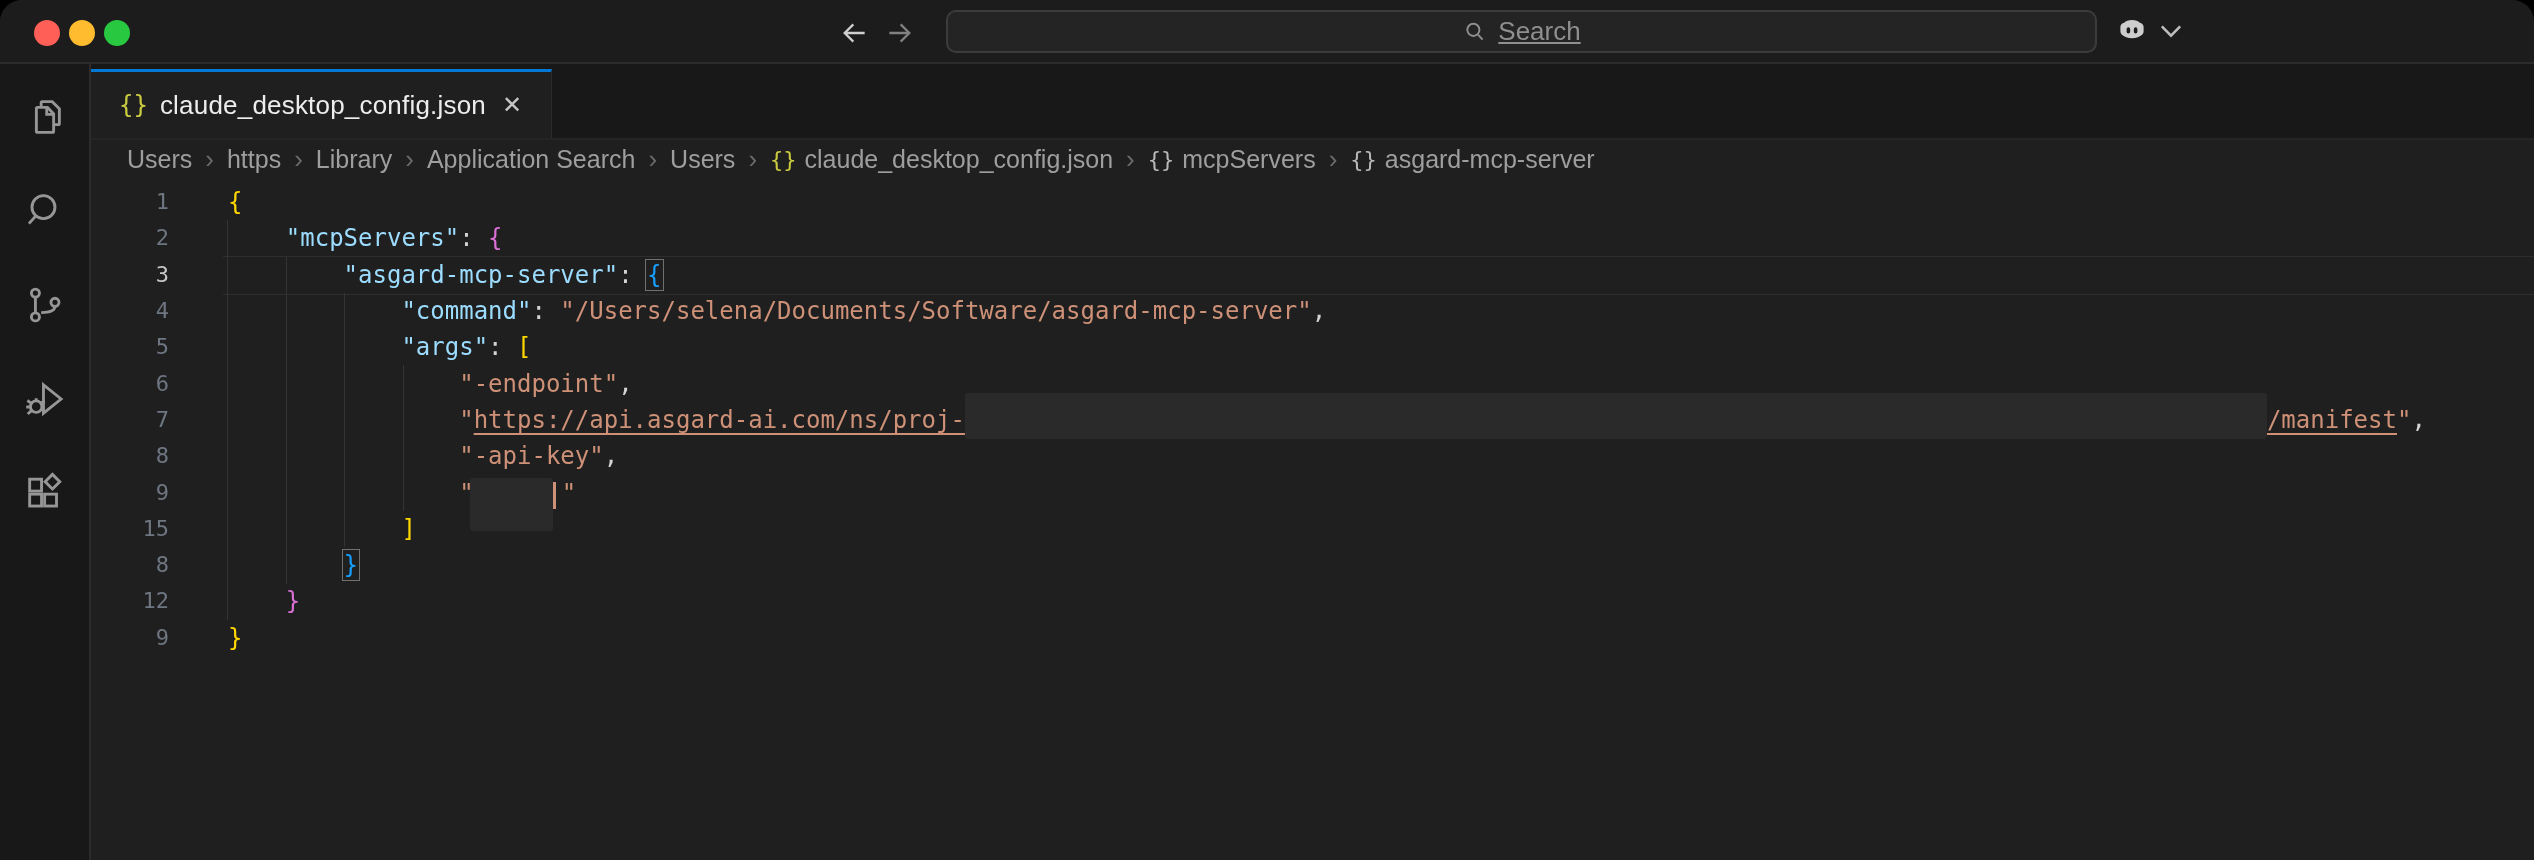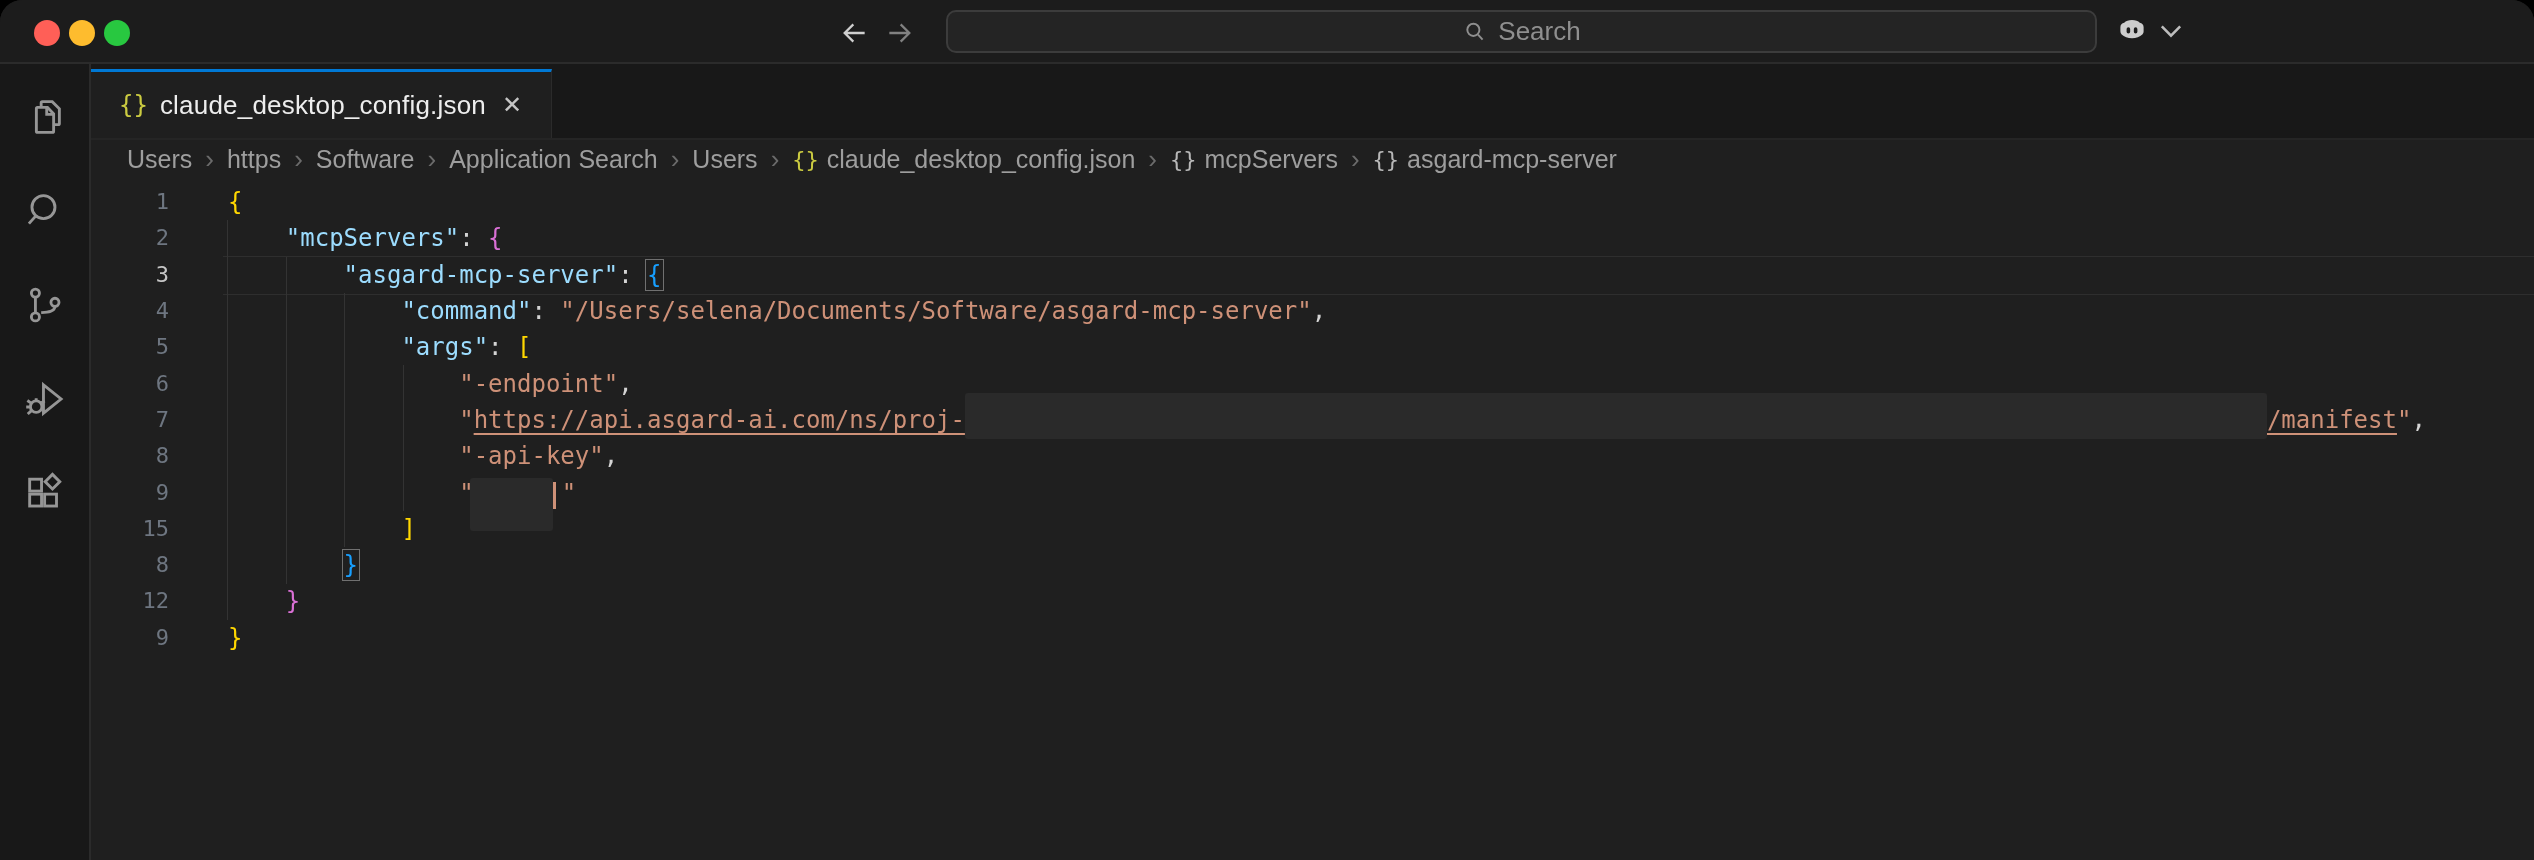--- a/index.html
+++ b/index.html
@@ -10,21 +10,21 @@
   .titlebar{position:relative;height:62px;background:#1c1c1c;border-bottom:2px solid #2b2b2b;}
   .traffic{position:absolute;top:20px;width:26px;height:26px;border-radius:50%;}
   .tl-red{left:34px;background:#ff5f57;}
   .tl-yellow{left:69px;background:#febc2e;}
   .tl-green{left:104px;background:#28c840;}
   .navbtn{position:absolute;top:17px;width:32px;height:32px;display:flex;align-items:center;justify-content:center;}
   .nav-back{left:838px;color:#cfcfcf;}
   .nav-fwd{left:884px;color:#818181;}
   .searchbox{position:absolute;left:946px;top:10px;width:1151px;height:43px;background:#242424;
     border:2px solid #3c3c3c;border-radius:10px;box-sizing:border-box;
-    display:flex;align-items:center;justify-content:center;gap:10px;color:#8f8f8f;font-size:26px;}
+    display:flex;align-items:center;justify-content:center;gap:10px;color:#8f8f8f;font-size:26px;text-decoration:underline;}
   .copilot{position:absolute;left:2114px;top:14px;display:flex;align-items:center;gap:10px;color:#cdcdcd;}
   
   .main{display:flex;height:796px;}
   .activitybar{width:89px;background:#181818;border-right:2px solid #2b2b2b;
     display:flex;flex-direction:column;align-items:center;padding-top:6px;box-sizing:content-box;}
   .ab-item{height:94px;width:89px;display:flex;align-items:center;justify-content:center;color:#969696;}
   .editor-area{position:relative;flex:1;background:#1f1f1f;}
   
   .tabstrip{height:74px;background:#181818;border-bottom:2px solid #252525;display:flex;}
   .tab{margin-top:5px;margin-bottom:-2px;height:69px;width:461px;background:#1f1f1f;
@@ -166,21 +166,21 @@
       <div class="breadcrumbs" id="breadcrumbs">
           <span class="bc-item">
             <span>Users</span>
           </span>
           <span class="bc-sep">›</span>
           <span class="bc-item">
             <span>https</span>
           </span>
           <span class="bc-sep">›</span>
           <span class="bc-item">
-            <span>Software</span>
+            <span>Library</span>
           </span>
           <span class="bc-sep">›</span>
           <span class="bc-item">
             <span>Application Search</span>
           </span>
           <span class="bc-sep">›</span>
           <span class="bc-item">
             <span>Users</span>
           </span>
           <span class="bc-sep">›</span>

